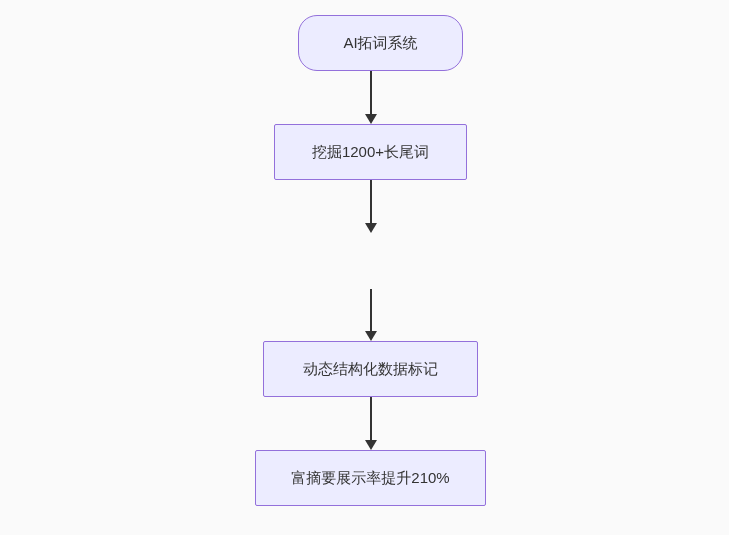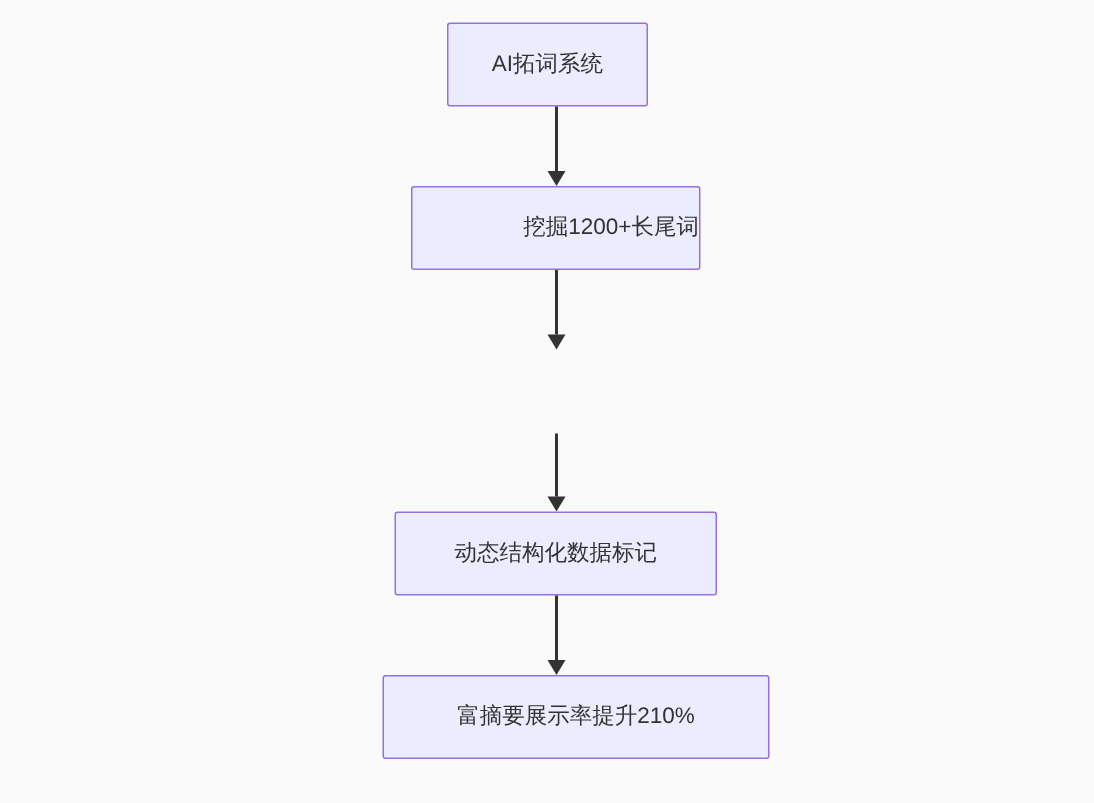--- a/index.html
+++ b/index.html
@@ -55,30 +55,30 @@
     border-left: 6px solid transparent;
     border-right: 6px solid transparent;
     border-top: 10px solid var(--arrow, #333333);
   }
 </style>
 </head>
 <body>
 
 <div class="canvas">
 
-  <div class="node" style="left:298px; top:15px; width:134px; height:56px;">
+  <div class="node" style="left:298px; top:15px; width:165px; height:56px;border-radius:19px;">
     <span class="node-label">AI拓词系统</span>
   </div>
 
   <div class="edge" style="left:363px; top:71px; height:53px;">
     <div class="edge-line"></div>
     <div class="edge-head"></div>
   </div>
 
-  <div class="node" style="left:274px; top:124px; width:193px; height:56px;justify-content:flex-end;">
+  <div class="node" style="left:274px; top:124px; width:193px; height:56px;">
     <span class="node-label">挖掘1200+长尾词</span>
   </div>
 
   <div class="edge" style="left:363px; top:180px; height:53px;">
     <div class="edge-line"></div>
     <div class="edge-head"></div>
   </div>
 
 
   <div class="edge" style="left:363px; top:289px; height:52px;">
@@ -88,17 +88,17 @@
 
   <div class="node" style="left:263px; top:341px; width:215px; height:56px;">
     <span class="node-label">动态结构化数据标记</span>
   </div>
 
   <div class="edge" style="left:363px; top:397px; height:53px;">
     <div class="edge-line"></div>
     <div class="edge-head"></div>
   </div>
 
-  <div class="node" style="left:255px; top:450px; width:258px; height:56px;">
+  <div class="node" style="left:255px; top:450px; width:231px; height:56px;">
     <span class="node-label">富摘要展示率提升210%</span>
   </div>
 
 </div>
 
 </body></html>

